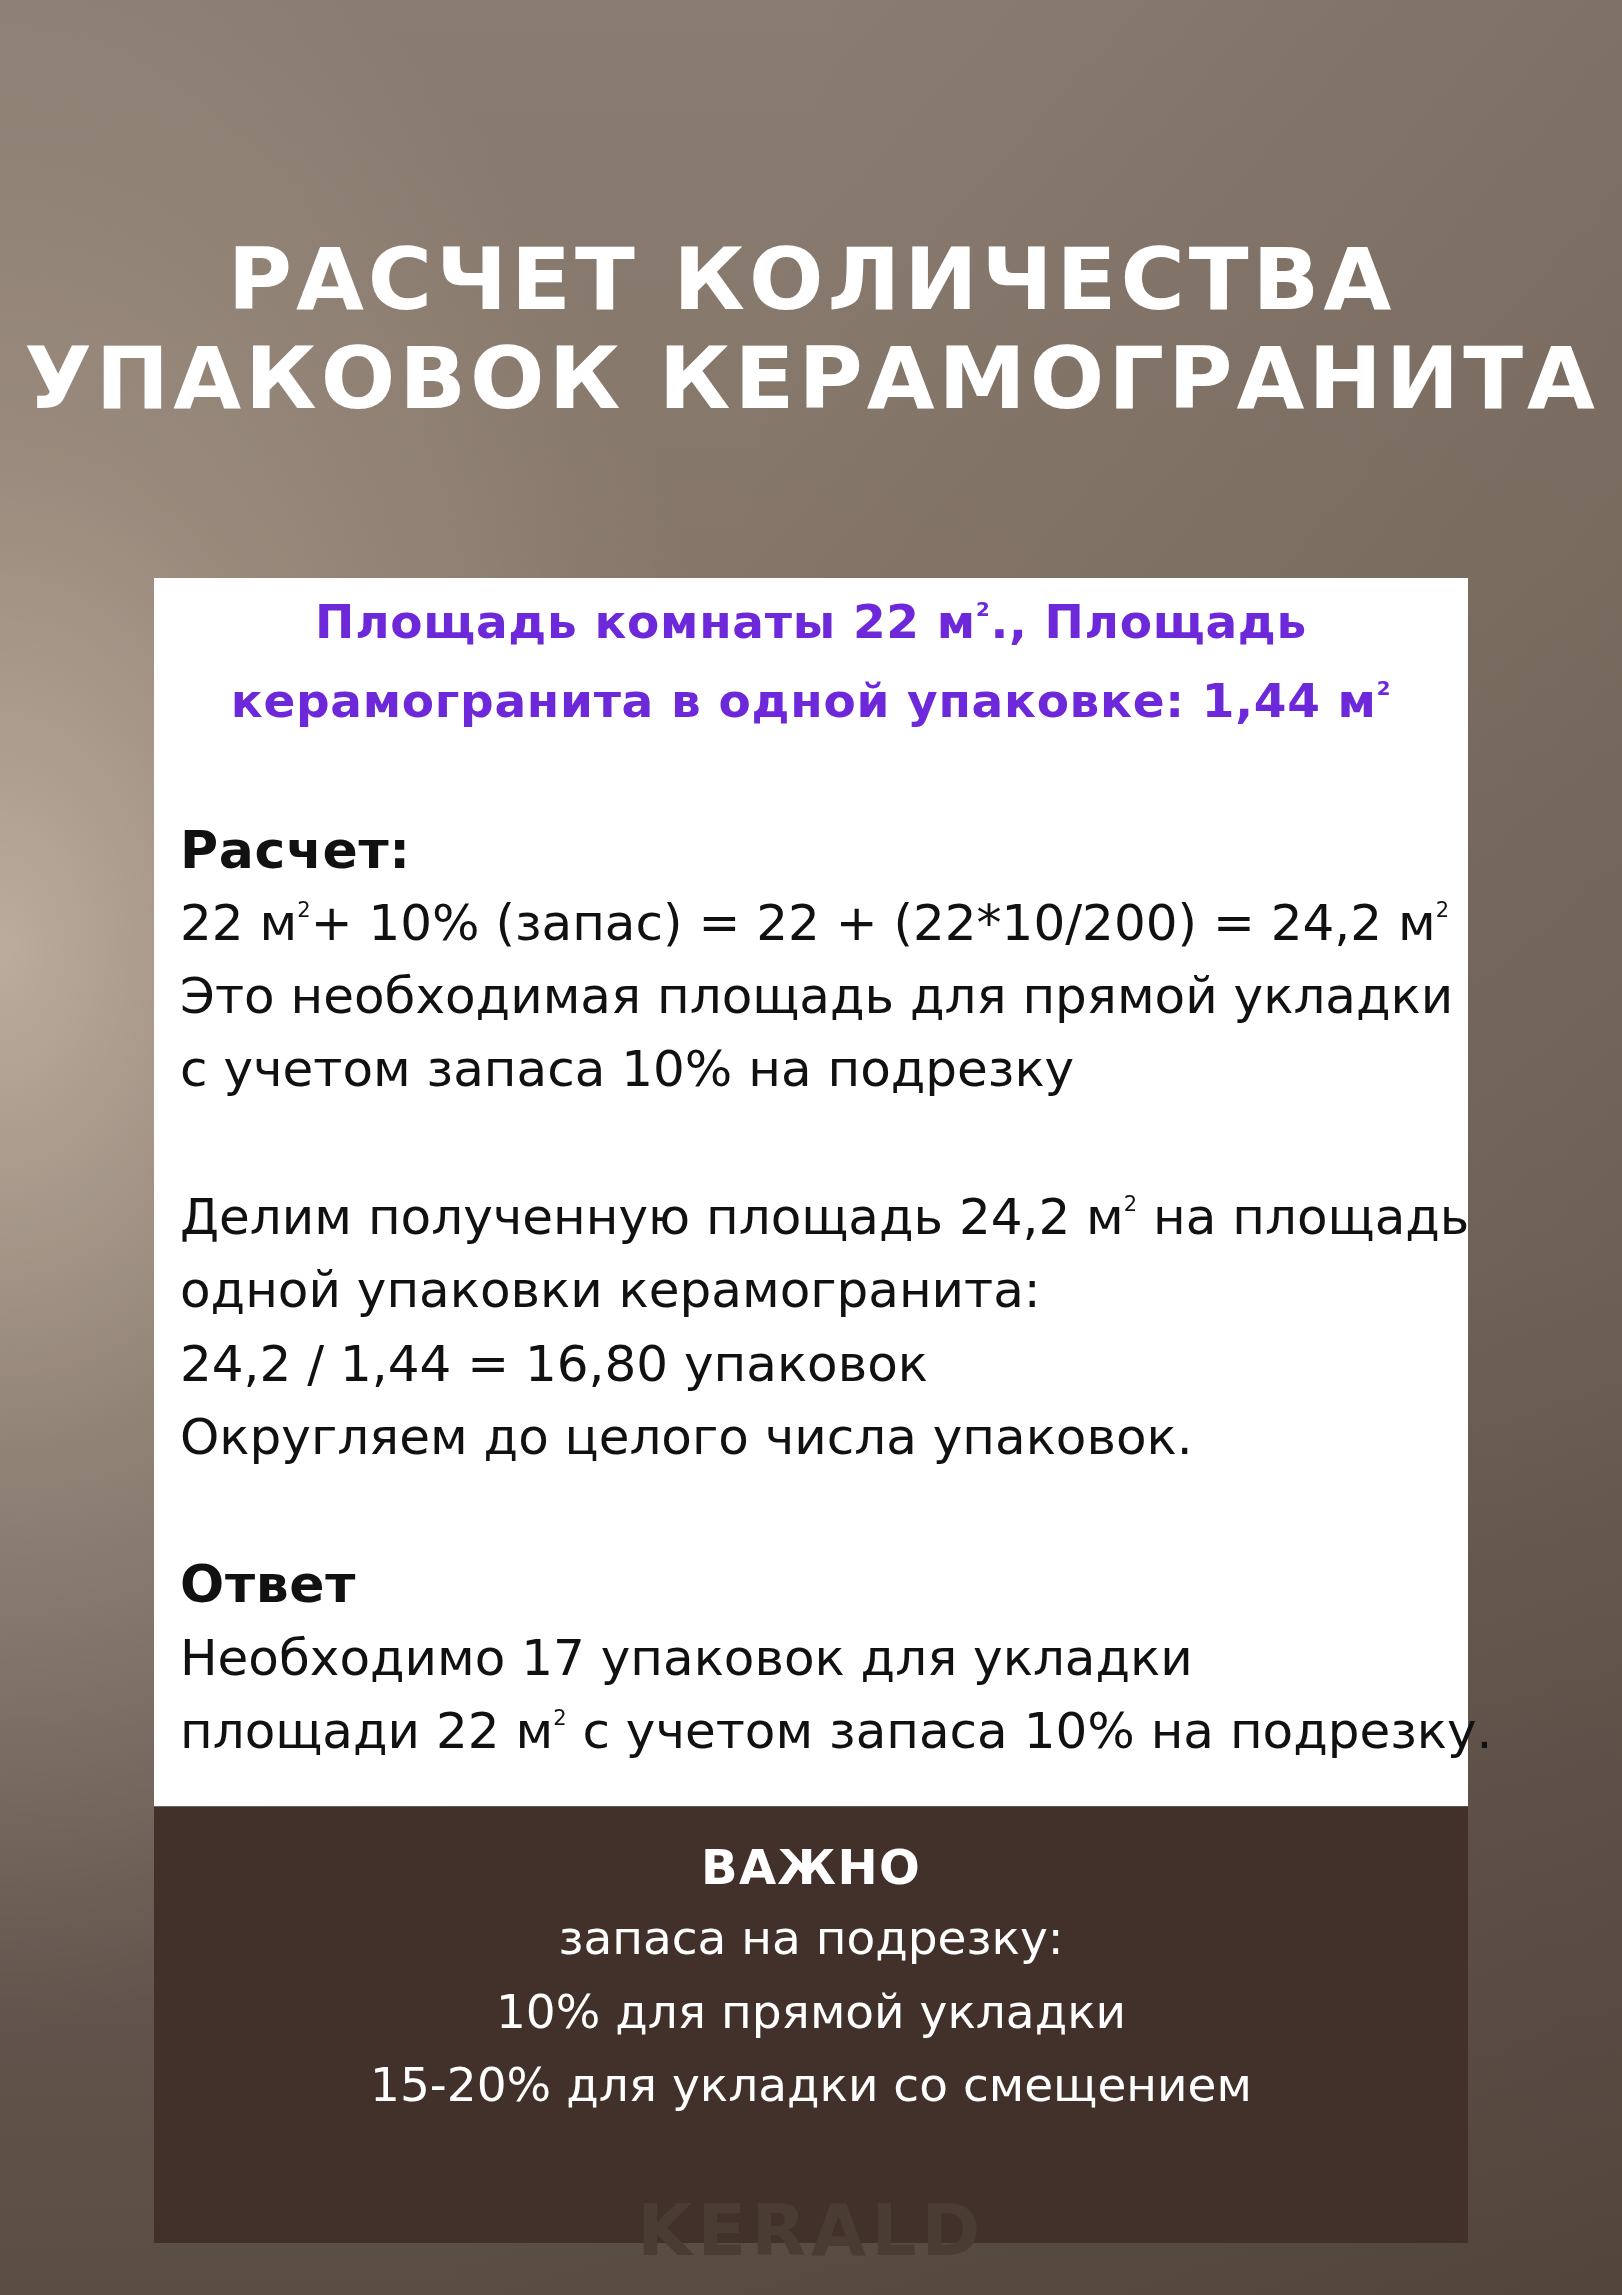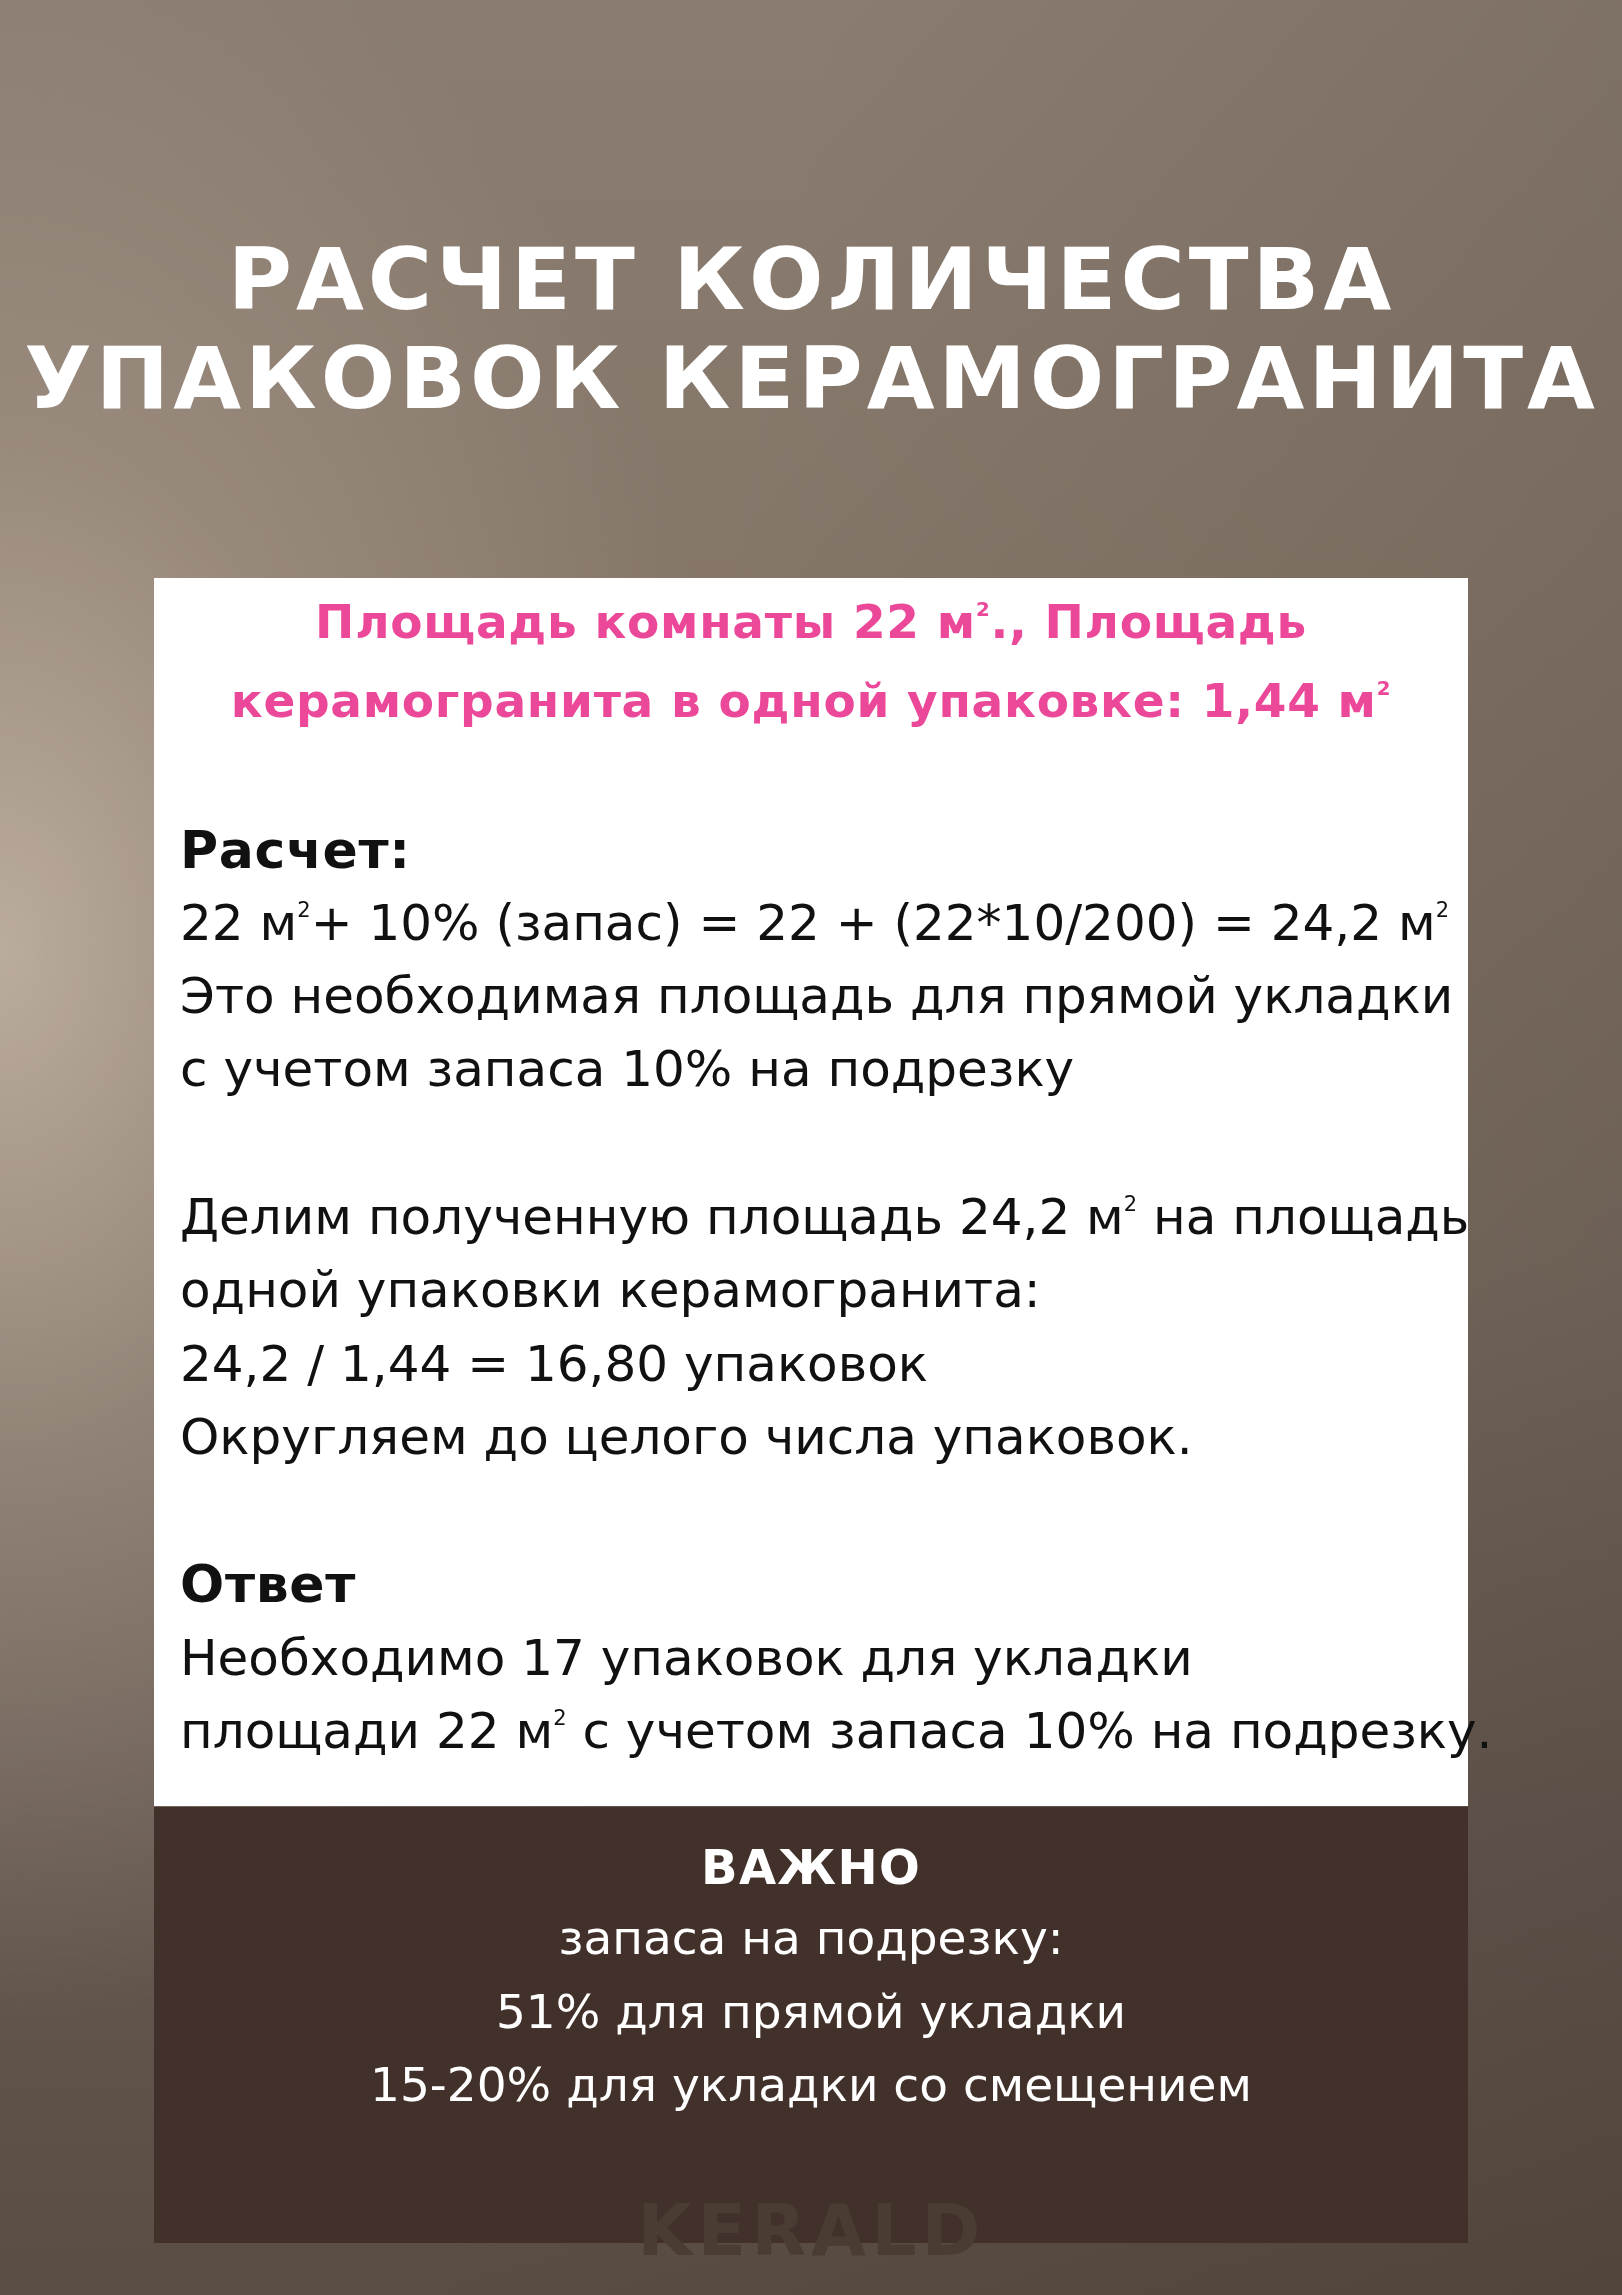--- a/index.html
+++ b/index.html
@@ -22,21 +22,21 @@
     font-size:86px; line-height:99px; letter-spacing:3.9px;
     transform:scaleX(1.02);
   }
   .title div { white-space:nowrap; }
   .card {
     position:absolute; left:154px; top:578px; width:1314px; height:1228px;
     background:#ffffff;
   }
   .card-header {
     position:absolute; left:0; width:1314px; top:9.2px;
-    text-align:center; color:#ec4899;
+    text-align:center; color:#6d28d9;
     font-family:"DejaVu Sans", sans-serif; font-weight:bold;
     font-size:47px; line-height:69px; letter-spacing:0.7px;
   }
   .body {
     position:absolute; left:26px; top:0; width:1283px; color:#111;
     font-family:"DejaVu Sans", sans-serif;
     font-size:50px; line-height:73px;
   }
   .line { position:absolute; left:0; white-space:nowrap; }
   .h-bold { font-weight:bold; font-size:52px; letter-spacing:0.7px; }
@@ -92,18 +92,18 @@
 
     <div class="line h-bold" style="top:970px">Ответ</div>
     <div class="line" style="top:1044px">Необходимо 17 упаковок для укладки</div>
     <div class="line" style="top:1117px"><span>площади 22 м</span><sup>2</sup><span>  с учетом запаса 10% на подрезку.</span></div>
   </div>
 </div>
 
 <div class="important">
   <div class="imp-title">ВАЖНО</div>
   <div class="imp-line" style="top:98px">запаса на подрезку:</div>
-  <div class="imp-line" style="top:172px">51% для прямой укладки</div>
+  <div class="imp-line" style="top:172px">10% для прямой укладки</div>
   <div class="imp-line" style="top:245px">15-20% для укладки со смещением</div>
 </div>
 
 <div class="logo">KERALD</div>
 
 
 </body></html>

